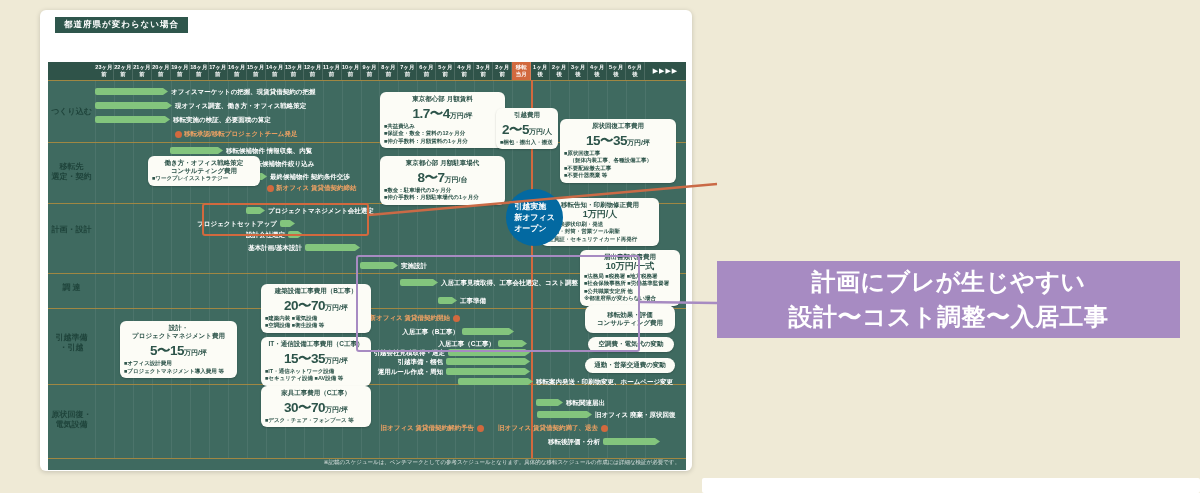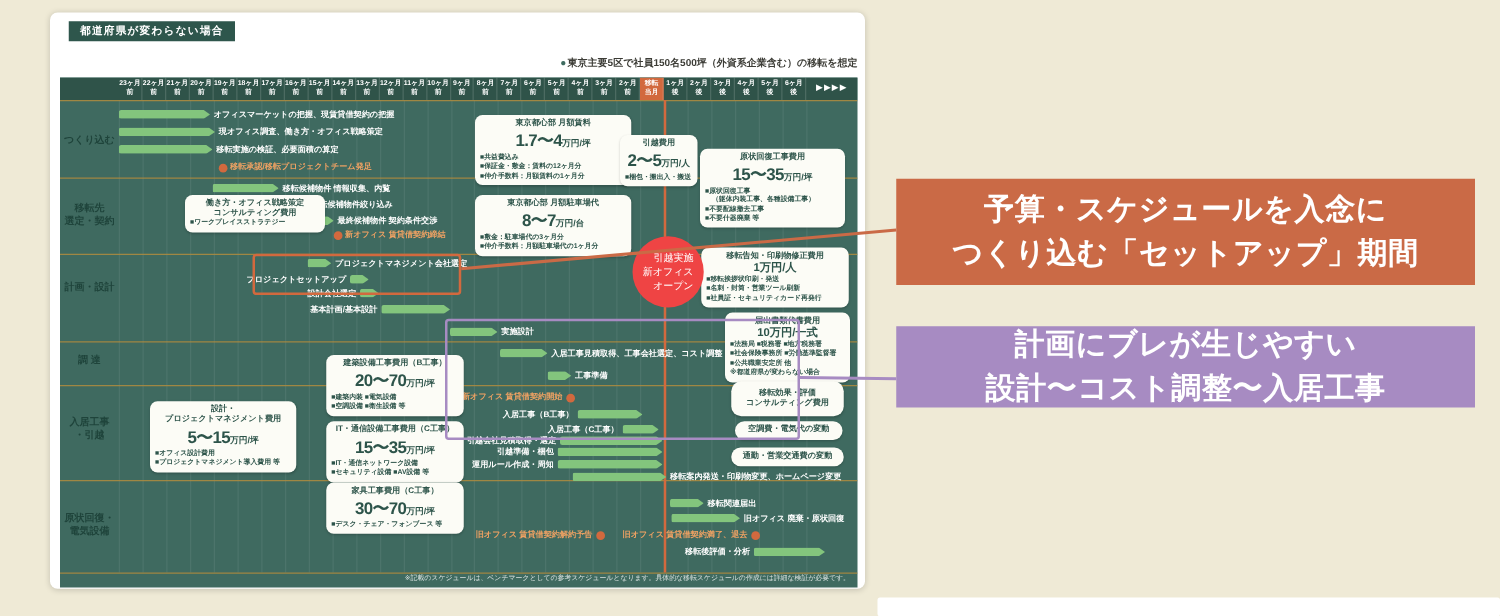--- a/index.html
+++ b/index.html
@@ -28,37 +28,34 @@
   .cb-title{font-size:6.5px;font-weight:bold;text-align:center;white-space:pre-line;line-height:1.25;}
   .cb-val{text-align:center;font-weight:bold;line-height:1.1;margin:1px 0;}
   .cb-val .big{font-size:13.5px;letter-spacing:-.5px;}
   .cb-val .unit{font-size:7px;}
   .cb-val.mid{font-size:9px;}
   .cb-notes{font-size:5.5px;line-height:1.35;text-align:left;font-weight:bold;white-space:pre-line;}
   .pill{position:absolute;background:#fcfcf6;border-radius:8px;color:#2d544a;font-size:6.5px;font-weight:bold;text-align:center;display:flex;align-items:center;justify-content:center;white-space:pre-line;line-height:1.3;box-shadow:0 1px 2px rgba(0,0,0,.2);}
   .hrect{position:absolute;border-radius:3px;background:transparent;}
   .hrect.orange{border:2.5px solid #d2693e;}
   .hrect.purple{border:2.5px solid #a78bc2;}
-  .bigdot{position:absolute;border-radius:50%;background:#ef4444;color:#fff;font-size:8px;font-weight:normal;display:flex;align-items:center;justify-content:center;text-align:right;white-space:pre-line;line-height:1.4;}
+  .bigdot{position:absolute;border-radius:50%;background:#0369a1;color:#fff;font-size:8px;font-weight:bold;display:flex;align-items:center;justify-content:center;text-align:left;white-space:pre-line;line-height:1.4;}
   .footnote{position:absolute;right:6px;top:397px;font-size:5.5px;color:rgba(255,255,255,.82);}
   #connectors{position:absolute;left:0;top:0;pointer-events:none;}
   .callout{position:absolute;left:717px;width:463px;color:#fff;font-weight:bold;font-size:24px;text-align:center;display:flex;align-items:center;justify-content:center;white-space:pre-line;line-height:1.45;letter-spacing:.5px;}
   .callout-orange{top:143px;height:85px;background:#ca6a46;}
-  .callout-purple{top:261px;height:65px;background:#a78bc2;}
+  .callout-purple{top:261px;height:77px;background:#a78bc2;}
   .bottom-strip{position:absolute;left:702px;top:478px;width:498px;height:15px;background:#ffffff;border-radius:2px;}
 </style>
 </head>
 <body>
 
 <div id="stage">
   <div class="card"></div>
   <span class="badge">都道府県が変わらない場合</span>
-  <div class="subtitle">
-    <span class="dot">●</span><span>東京主要5区で社員150名500坪（外資系企業含む）の移転を想定</span>
-  </div>
   <div id="chart">
       <div class="colhdr" style="left: 0px; width: 638px;"></div>
       <div class="colcell" style="left: 47px; width: 18.9655px;">23ヶ月
 前</div>
       <div class="colcell" style="left: 65.9655px; width: 18.9655px;">22ヶ月
 前</div>
       <div class="colcell" style="left: 84.931px; width: 18.9655px;">21ヶ月
 前</div>
       <div class="colcell" style="left: 103.897px; width: 18.9655px;">20ヶ月
 前</div>
@@ -149,21 +146,21 @@
       <div class="divider" style="left: 0px; top: 211px; width: 638px;"></div>
       <div class="divider" style="left: 0px; top: 246px; width: 638px;"></div>
       <div class="divider" style="left: 0px; top: 322px; width: 638px;"></div>
       <div class="divider" style="left: 0px; top: 396px; width: 638px;"></div>
       <div class="vline" style="left: 483px; top: 18px; height: 378px;"></div>
       <div class="rowlabel" style="top: 50px;">つくり込む</div>
       <div class="rowlabel" style="top: 110px;">移転先
 選定・契約</div>
       <div class="rowlabel" style="top: 168px;">計画・設計</div>
       <div class="rowlabel" style="top: 226px;">調 達</div>
-      <div class="rowlabel" style="top: 281px;">入居工事
+      <div class="rowlabel" style="top: 281px;">引越準備
 ・引越</div>
       <div class="rowlabel" style="top: 358px;">原状回復・
 電気設備</div>
       <div class="bar" style="left: 47px; top: 26px; width: 73px;"></div>
       <div class="blabel" style="top: 29.5px; left: 123px;">オフィスマーケットの把握、現賃貸借契約の把握</div>
       <div class="bar" style="left: 47px; top: 40px; width: 77px;"></div>
       <div class="blabel" style="top: 43.5px; left: 127px;">現オフィス調査、働き方・オフィス戦略策定</div>
       <div class="bar" style="left: 47px; top: 54px; width: 75px;"></div>
       <div class="blabel" style="top: 57.5px; left: 125px;">移転実施の検証、必要面積の算定</div>
       <div class="bar" style="left: 122px; top: 85px; width: 53px;"></div>
@@ -238,21 +235,21 @@
         <div class="cb-notes">■原状回復工事
 　（躯体内装工事、各種設備工事）
 ■不要配線撤去工事
 ■不要什器廃棄 等</div>
       </div>
       <div class="costbox" style="left: 100px; top: 94px; width: 112px;">
         <div class="cb-title">働き方・オフィス戦略策定
 コンサルティング費用</div>
         <div class="cb-notes">■ワークプレイスストラテジー</div>
       </div>
-      <div class="costbox" style="left: 513px; top: 136px; width: 118px;">
+      <div class="costbox" style="left: 493px; top: 136px; width: 118px;">
         <div class="cb-title">移転告知・印刷物修正費用</div>
         <div class="cb-val mid">1万円/人</div>
         <div class="cb-notes">■移転挨拶状印刷・発送
 ■名刺・封筒・営業ツール刷新
 ■社員証・セキュリティカード再発行</div>
       </div>
       <div class="costbox" style="left: 532px; top: 188px; width: 100px;">
         <div class="cb-title">届出書類代書費用</div>
         <div class="cb-val mid">10万円/一式</div>
         <div class="cb-notes">■法務局 ■税務署 ■地方税務署
@@ -292,18 +289,16 @@
       <div class="hrect purple" style="left: 308px; top: 193px; width: 284px; height: 97px;"></div>
       <div class="bigdot" style="left: 458px; top: 127px; width: 57px; height: 57px;">引越実施
 新オフィス
 オープン</div>
       <div class="footnote">※記載のスケジュールは、ベンチマークとしての参考スケジュールとなります。具体的な移転スケジュールの作成には詳細な検証が必要です。</div>
     </div>
   <svg id="connectors" width="1200" height="493">
     <line x1="369" y1="215" x2="717" y2="184" stroke="#ca6a46" stroke-width="2.5"></line>
     <line x1="640" y1="302" x2="717" y2="303" stroke="#a78bc2" stroke-width="2.5"></line>
   </svg>
-  <div class="callout callout-orange">予算・スケジュールを入念に
-つくり込む「セットアップ」期間</div>
   <div class="callout callout-purple">計画にブレが生じやすい
 設計〜コスト調整〜入居工事</div>
   <div class="bottom-strip"></div>
 </div>
 
 </body></html>

